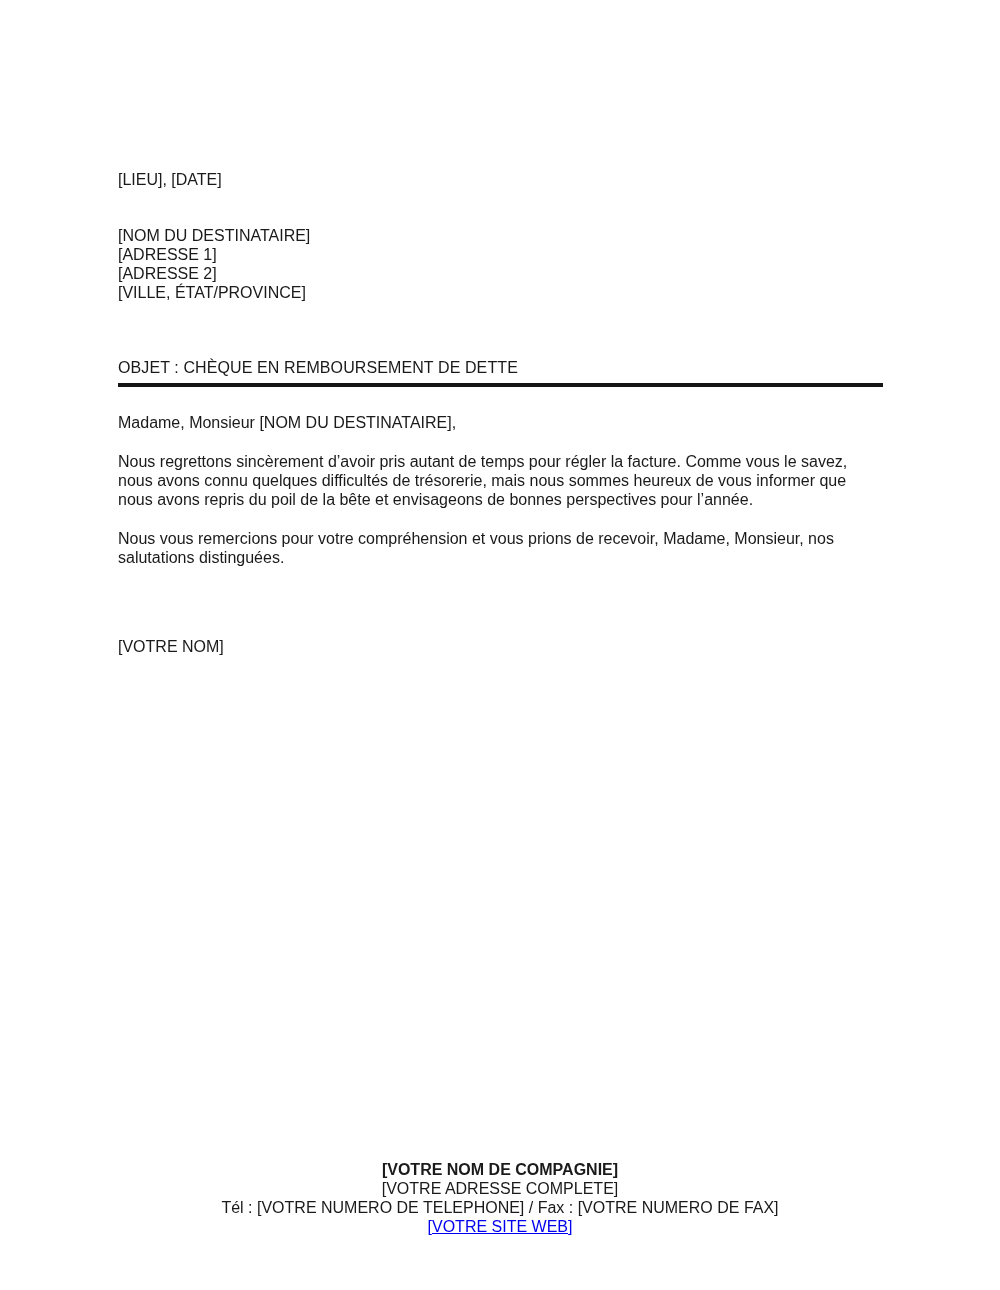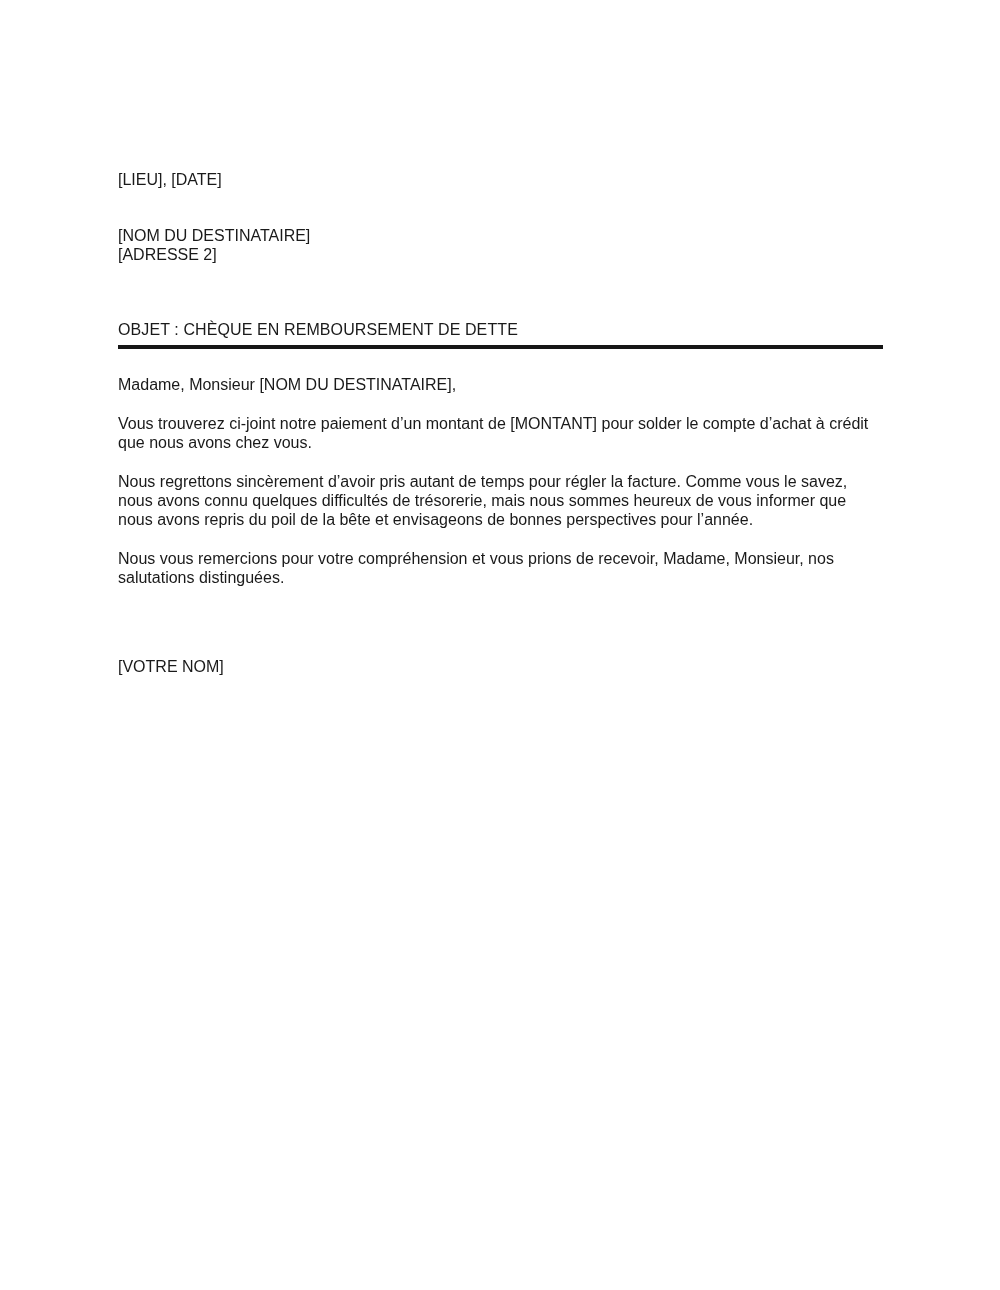--- a/index.html
+++ b/index.html
@@ -37,30 +37,37 @@
 </head>
 <body>
 
 <div class="page">
   <div class="content">
 
     <p class="date-line">[LIEU], [DATE]</p>
 
     <div class="recipient">
       <p>[NOM DU DESTINATAIRE]</p>
+      <p>[ADRESSE 1]</p>
       <p>[ADRESSE 2]</p>
+      <p>[VILLE, ÉTAT/PROVINCE]</p>
     </div>
 
     <p class="subject">OBJET : CHÈQUE EN REMBOURSEMENT DE DETTE</p>
     <div class="rule"></div>
 
     <p class="salutation">Madame, Monsieur [NOM DU DESTINATAIRE],</p>
 
-    <p class="para">Vous trouverez ci-joint notre paiement d’un montant de [MONTANT] pour solder le compte d’achat à crédit que nous avons chez vous.</p>
     <p class="para">Nous regrettons sincèrement d’avoir pris autant de temps pour régler la facture. Comme vous le savez, nous avons connu quelques difficultés de trésorerie, mais nous sommes heureux de vous informer que nous avons repris du poil de la bête et envisageons de bonnes perspectives pour l’année.</p>
     <p class="para">Nous vous remercions pour votre compréhension et vous prions de recevoir, Madame, Monsieur, nos salutations distinguées.</p>
 
     <div class="signature">
       <p>[VOTRE NOM]</p>
     </div>
   </div>
 
+  <div class="footer">
+    <p class="company">[VOTRE NOM DE COMPAGNIE]</p>
+    <p>[VOTRE ADRESSE COMPLETE]</p>
+    <p>Tél : [VOTRE NUMERO DE TELEPHONE] / Fax : [VOTRE NUMERO DE FAX]</p>
+    <p><a class="weblink" href="#">[VOTRE SITE WEB]</a></p>
+  </div>
 </div>
 
 </body></html>

